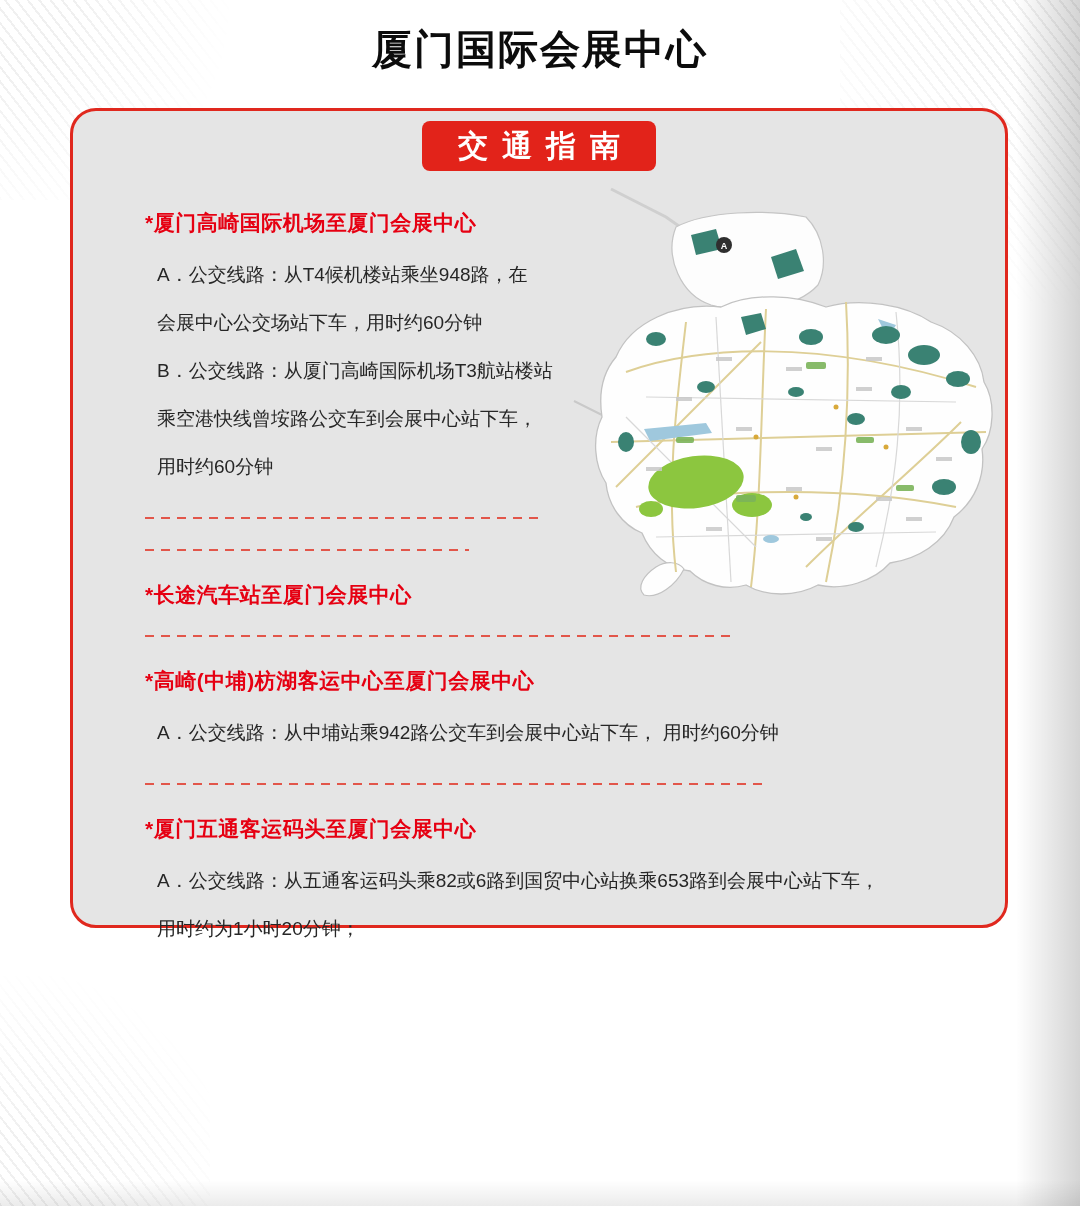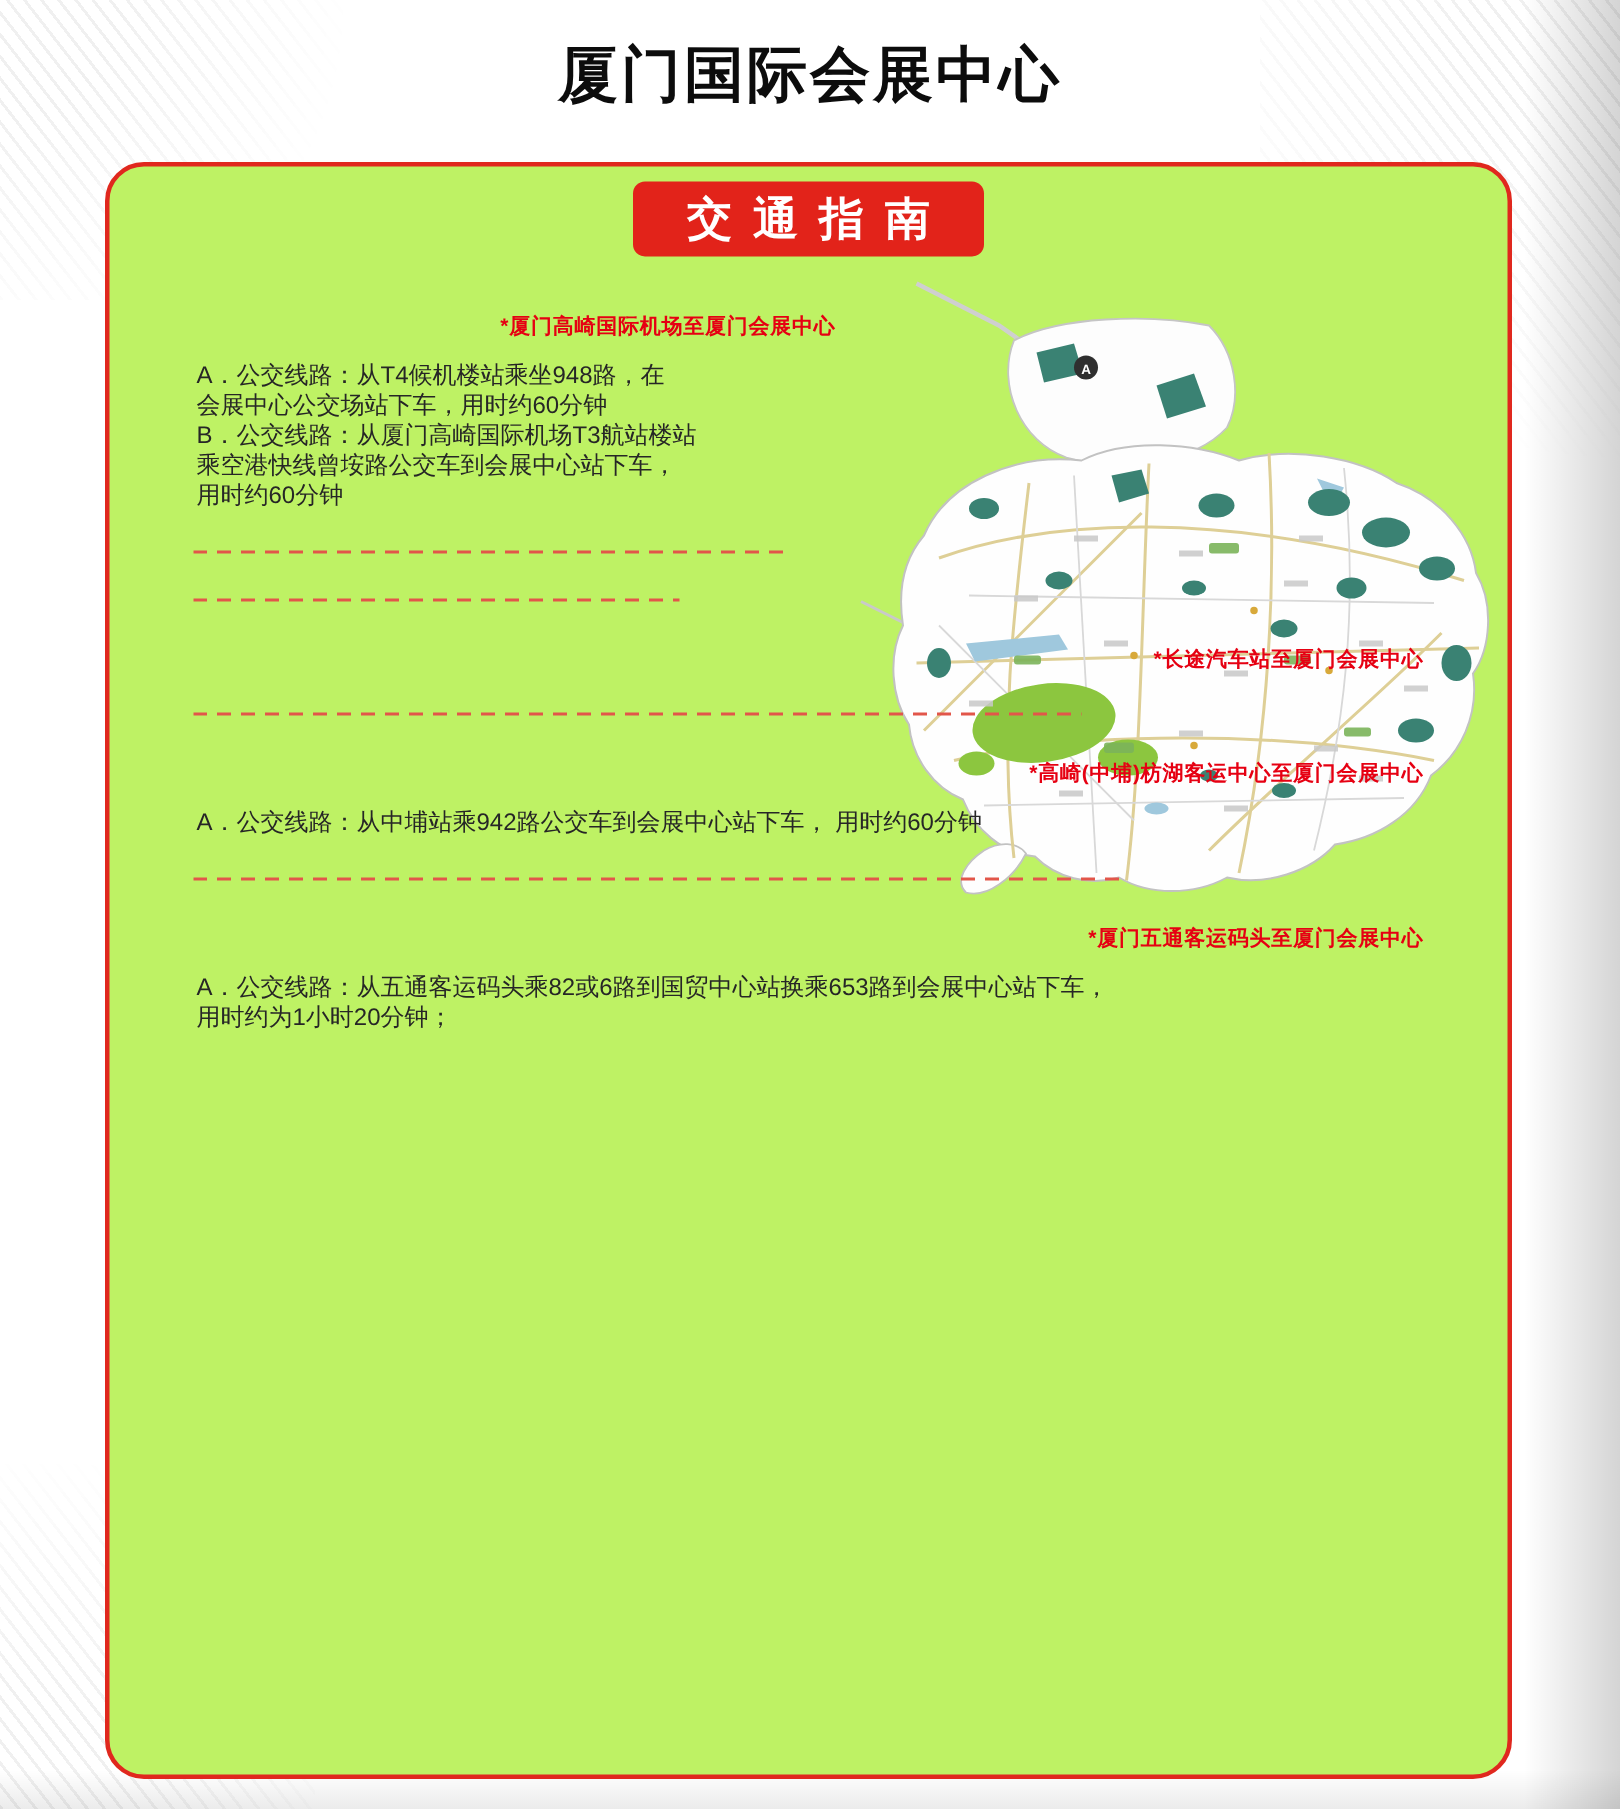--- a/index.html
+++ b/index.html
@@ -20,33 +20,33 @@
     -webkit-mask-image:radial-gradient(circle at 0 100%,#000 25%,transparent 78%);
     mask-image:radial-gradient(circle at 0 100%,#000 25%,transparent 78%); }
   .shade-right { position:absolute; right:0; top:0; width:64px; height:100%;
     background:linear-gradient(to right, rgba(0,0,0,0), rgba(0,0,0,0.17)); pointer-events:none; }
   .shade-bottom { position:absolute; left:0; bottom:0; width:100%; height:26px;
     background:linear-gradient(to bottom, rgba(0,0,0,0), rgba(0,0,0,0.08)); pointer-events:none; }
 
   .title { margin:0; padding-top:22px; text-align:center; font-size:40px; font-weight:900;
     color:#0c0c0c; letter-spacing:2px; }
 
-  .board { position:absolute; left:70px; top:108px; width:938px; height:1078px;
-    border:3px solid #e0281e; border-radius:26px; background:#bef264; padding:0 56px; }
+  .board { position:absolute; left:70px; top:108px; width:938px; height:820px;
+    border:3px solid #e0281e; border-radius:26px; background:#e5e5e5; padding:0 72px; }
 
   .banner { width:234px; height:50px; margin:10px auto 38px; background:#e2231a; color:#ffffff;
     border-radius:8px; display:flex; align-items:center; justify-content:center;
     font-size:30px; font-weight:bold; letter-spacing:14px; text-indent:14px; }
 
   .map-wrap { position:absolute; top:76px; right:4px; width:445px; height:420px; }
 
   .sec { position:relative; }
   .narrow { max-width:428px; }
-  .sec-h { color:#e60012; font-size:14px; font-weight:bold; margin:0 0 14px; letter-spacing:0.5px;text-align:right; }
-  .sec-b { font-size:16px; color:#262626; line-height:20px; margin:2px; white-space:pre-line; }
+  .sec-h { color:#e60012; font-size:21px; font-weight:bold; margin:0 0 14px; letter-spacing:0.5px; }
+  .sec-b { font-size:19px; color:#262626; line-height:48px; margin:12px; white-space:pre-line; }
 
   .sep { height:2px; margin:26px 0 30px;
     background:repeating-linear-gradient(to right, #e2564a 0 9px, transparent 9px 16px); }
   .sep-w1 { width:396px; }
   .sep-w2 { width:324px; }
   .sep-w3 { width:592px; }
   .sep-w4 { width:618px; }
   .sep-w5 { width:836px; }
 </style>
 </head>

